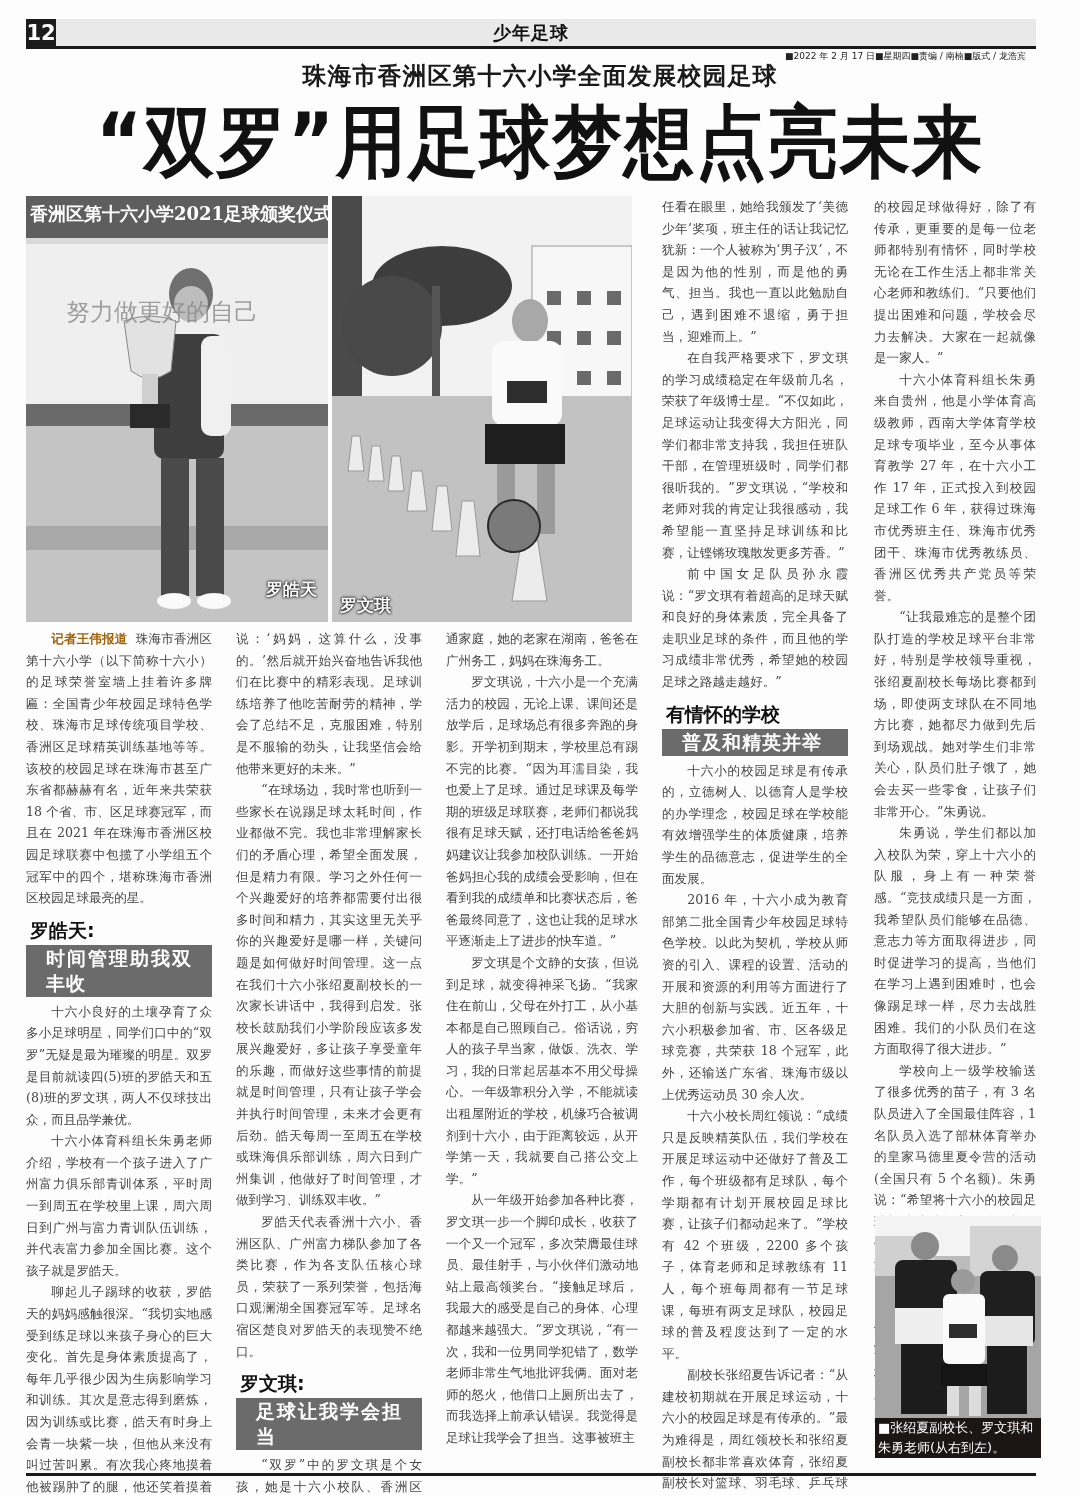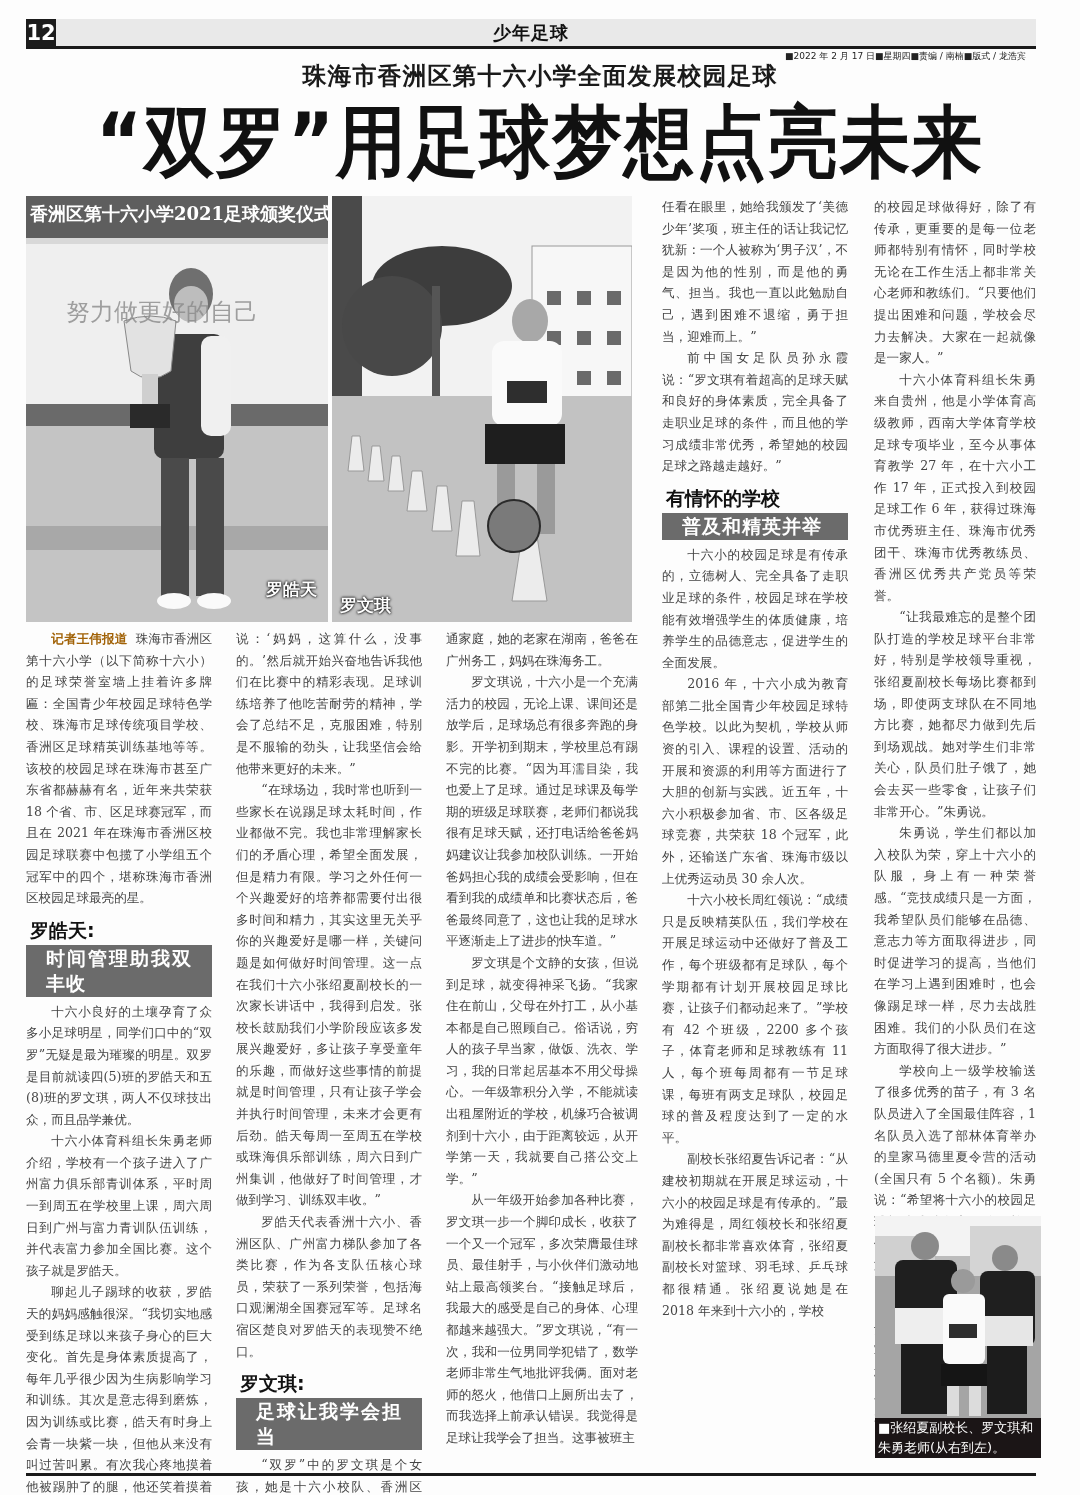--- a/index.html
+++ b/index.html
@@ -136,24 +136,25 @@
 
 <div class="col" style="left:446px;top:628px;width:192px;">
   <p class="noindent">通家庭，她的老家在湖南，爸爸在广州务工，妈妈在珠海务工。</p>
   <p>罗文琪说，十六小是一个充满活力的校园，无论上课、课间还是放学后，足球场总有很多奔跑的身影。开学初到期末，学校里总有踢不完的比赛。“因为耳濡目染，我也爱上了足球。通过足球课及每学期的班级足球联赛，老师们都说我很有足球天赋，还打电话给爸爸妈妈建议让我参加校队训练。一开始爸妈担心我的成绩会受影响，但在看到我的成绩单和比赛状态后，爸爸最终同意了，这也让我的足球水平逐渐走上了进步的快车道。”</p>
   <p>罗文琪是个文静的女孩，但说到足球，就变得神采飞扬。“我家住在前山，父母在外打工，从小基本都是自己照顾自己。俗话说，穷人的孩子早当家，做饭、洗衣、学习，我的日常起居基本不用父母操心。一年级靠积分入学，不能就读出租屋附近的学校，机缘巧合被调剂到十六小，由于距离较远，从开学第一天，我就要自己搭公交上学。”</p>
   <p>从一年级开始参加各种比赛，罗文琪一步一个脚印成长，收获了一个又一个冠军，多次荣膺最佳球员、最佳射手，与小伙伴们激动地站上最高领奖台。“接触足球后，我最大的感受是自己的身体、心理都越来越强大。”罗文琪说，“有一次，我和一位男同学犯错了，数学老师非常生气地批评我俩。面对老师的怒火，他借口上厕所出去了，而我选择上前承认错误。我觉得是足球让我学会了担当。这事被班主</p>
 </div>
 
 <div class="col" style="left:662px;top:196px;width:186px;">
   <p class="noindent">任看在眼里，她给我颁发了‘美德少年’奖项，班主任的话让我记忆犹新：一个人被称为‘男子汉’，不是因为他的性别，而是他的勇气、担当。我也一直以此勉励自己，遇到困难不退缩，勇于担当，迎难而上。”</p>
+  <p>在自我严格要求下，罗文琪的学习成绩稳定在年级前几名，荣获了年级博士星。“不仅如此，足球运动让我变得大方阳光，同学们都非常支持我，我担任班队干部，在管理班级时，同学们都很听我的。”罗文琪说，“学校和老师对我的肯定让我很感动，我希望能一直坚持足球训练和比赛，让铿锵玫瑰散发更多芳香。”</p>
   <p>前中国女足队员孙永霞说：“罗文琪有着超高的足球天赋和良好的身体素质，完全具备了走职业足球的条件，而且他的学习成绩非常优秀，希望她的校园足球之路越走越好。”</p>
   <div class="side-title">有情怀的学校</div>
   <div class="bar-title">普及和精英并举</div>
-  <p>十六小的校园足球是有传承的，立德树人、完全具备了走职业足球的条件，校园足球在学校能有效增强学生的体质健康，培养学生的品德意志，促进学生的全面发展。</p>
+  <p>十六小的校园足球是有传承的，立德树人、以德育人是学校的办学理念，校园足球在学校能有效增强学生的体质健康，培养学生的品德意志，促进学生的全面发展。</p>
   <p>2016 年，十六小成为教育部第二批全国青少年校园足球特色学校。以此为契机，学校从师资的引入、课程的设置、活动的开展和资源的利用等方面进行了大胆的创新与实践。近五年，十六小积极参加省、市、区各级足球竞赛，共荣获 18 个冠军，此外，还输送广东省、珠海市级以上优秀运动员 30 余人次。</p>
   <p>十六小校长周红领说：“成绩只是反映精英队伍，我们学校在开展足球运动中还做好了普及工作，每个班级都有足球队，每个学期都有计划开展校园足球比赛，让孩子们都动起来了。”学校有 42 个班级，2200 多个孩子，体育老师和足球教练有 11 人，每个班每周都有一节足球课，每班有两支足球队，校园足球的普及程度达到了一定的水平。</p>
   <p>副校长张绍夏告诉记者：“从建校初期就在开展足球运动，十六小的校园足球是有传承的。”最为难得是，周红领校长和张绍夏副校长都非常喜欢体育，张绍夏副校长对篮球、羽毛球、乒乓球都很精通。张绍夏说她是在 2018 年来到十六小的，学校</p>
 </div>
 
 <div class="col" style="left:874px;top:196px;width:162px;">
   <p class="noindent">的校园足球做得好，除了有传承，更重要的是每一位老师都特别有情怀，同时学校无论在工作生活上都非常关心老师和教练们。“只要他们提出困难和问题，学校会尽力去解决。大家在一起就像是一家人。”</p>
   <p>十六小体育科组长朱勇来自贵州，他是小学体育高级教师，西南大学体育学校足球专项毕业，至今从事体育教学 27 年，在十六小工作 17 年，正式投入到校园足球工作 6 年，获得过珠海市优秀班主任、珠海市优秀团干、珠海市优秀教练员、香洲区优秀共产党员等荣誉。</p>
   <p>“让我最难忘的是整个团队打造的学校足球平台非常好，特别是学校领导重视，张绍夏副校长每场比赛都到场，即使两支球队在不同地方比赛，她都尽力做到先后到场观战。她对学生们非常关心，队员们肚子饿了，她会去买一些零食，让孩子们非常开心。”朱勇说。</p>
   <p>朱勇说，学生们都以加入校队为荣，穿上十六小的队服，身上有一种荣誉感。“竞技成绩只是一方面，我希望队员们能够在品德、意志力等方面取得进步，同时促进学习的提高，当他们在学习上遇到困难时，也会像踢足球一样，尽力去战胜困难。我们的小队员们在这方面取得了很大进步。”</p>

